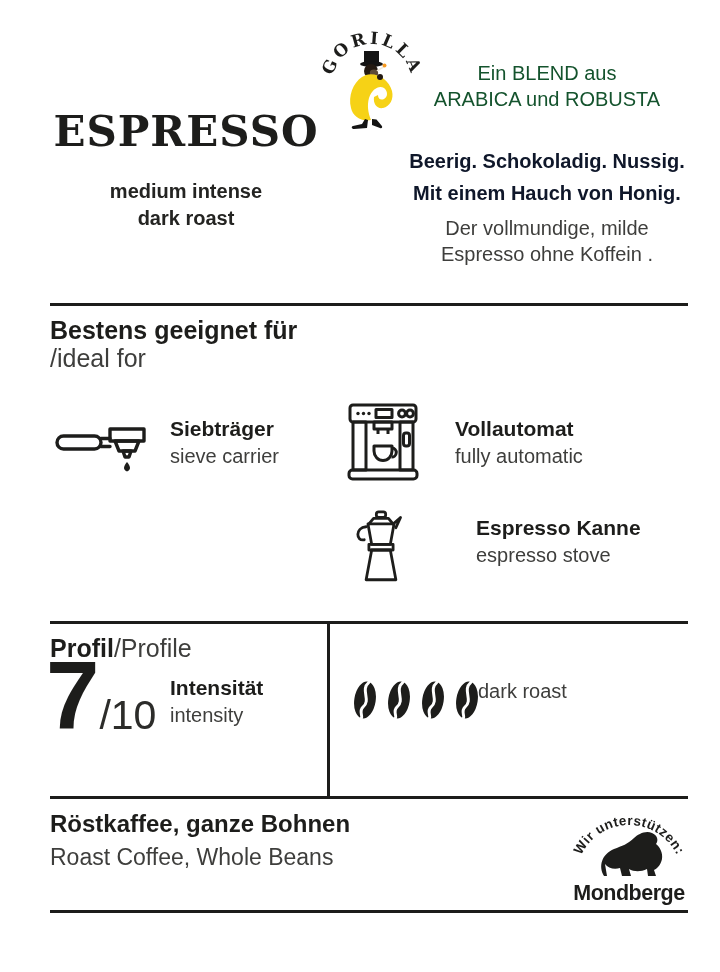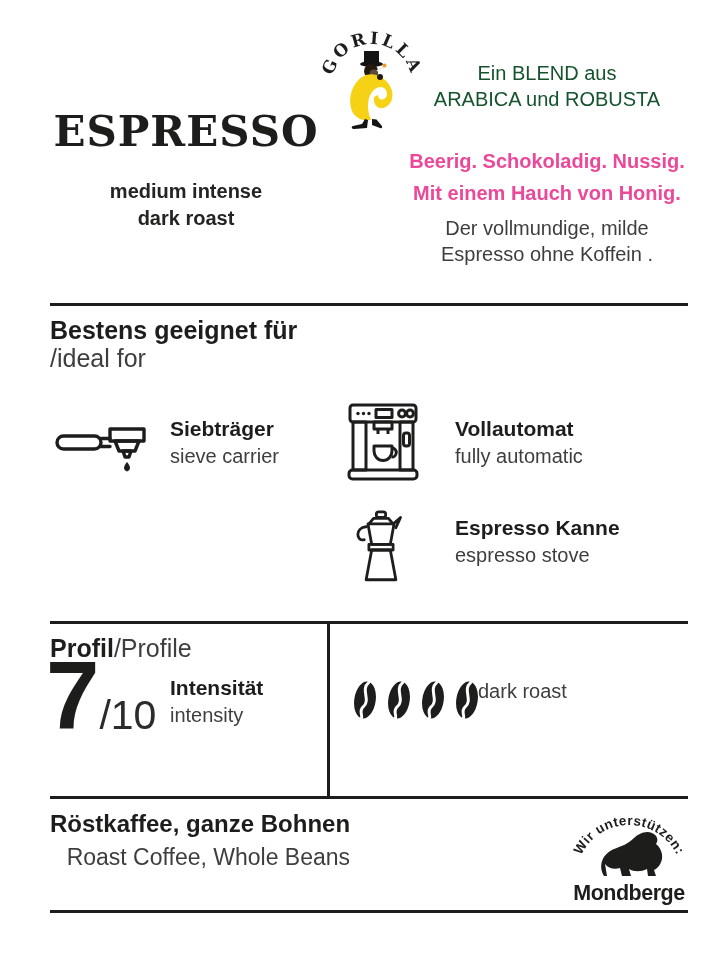--- a/index.html
+++ b/index.html
@@ -8,21 +8,21 @@
   .abs{position:absolute;}
 
   
   .titleblock{left:40px;top:110px;width:292px;text-align:center;}
   .title1{font-family:"DejaVu Serif",serif;font-weight:700;font-size:42px;line-height:1.05;letter-spacing:1px;}
   .title2{font-family:"DejaVu Serif",serif;font-weight:700;font-size:26px;letter-spacing:.5px;margin-top:3px;}
   .subtitle{margin-top:24px;font-weight:700;font-size:20px;line-height:1.35;color:#242422;}
 
   .rightblock{left:402px;top:60px;width:290px;text-align:center;}
   .blend{font-size:20px;color:#14532d;line-height:1.3;}
-  .tasting-bold{margin-top:33px;font-weight:700;font-size:20px;line-height:1.62;color:#ec4899;}
+  .tasting-bold{margin-top:33px;font-weight:700;font-size:20px;line-height:1.62;color:#0f172a;}
   .tasting-reg{font-size:20px;color:#3e3e3c;line-height:1.33;margin-top:5px;}
 
   
   .rule{position:absolute;left:50px;width:638px;height:3px;background:#1d1d1b;}
   .vrule{position:absolute;left:327px;top:621px;width:2.5px;height:176px;background:#1d1d1b;}
 
   
   .secheading{left:50px;top:316px;}
   .h-bold{font-weight:700;font-size:25px;line-height:1.12;color:#1d1d1b;}
   .h-reg{font-weight:400;font-size:25px;line-height:1.12;color:#3e3e3c;}
@@ -32,21 +32,21 @@
 
   .profilehead{left:50px;top:634px;font-size:25px;}
   .score{left:46px;top:652px;display:flex;align-items:baseline;}
   .score .big{font-weight:700;font-size:96px;line-height:.92;letter-spacing:-2px;}
   .score .scale{font-weight:400;font-size:41px;color:#2c2c2a;margin-left:2px;text-align:center;}
 
   .beansrow{left:352px;top:677px;display:flex;gap:8px;}
 
   .footerblock{left:50px;top:810px;}
   .footerblock .de{font-weight:700;font-size:24px;color:#1d1d1b;}
-  .footerblock .en{font-size:23px;color:#3e3e3c;margin-top:6px;text-align:right;}
+  .footerblock .en{font-size:23px;color:#3e3e3c;margin-top:6px;}
 
   svg{display:block;}
 </style>
 </head>
 <body>
 
 <div class="sheet">
 
   <div class="abs" style="left:316px;top:20px;">
     <svg width="112" height="118" viewBox="0 0 112 118">
@@ -152,21 +152,21 @@
         <rect x="25" y="2" width="10" height="6" rx="2.5"></rect>
         <path d="M17 15 L22 9 H38 L43 15"></path>
         <path d="M43 15 L51 8 L46 19"></path>
         <path d="M16 15 H44 L40 37 H20 Z"></path>
         <path d="M14 18 C2 19 3 34 12 32"></path>
         <rect x="17" y="37" width="26" height="6"></rect>
         <path d="M20 43 H40 L46 75 H14 Z"></path>
       </g>
     </svg>
   </div>
-  <div class="abs itemlabel" style="left:455px;top:516px;">
+  <div class="abs itemlabel" style="left:476px;top:516px;">
     <div class="de">Espresso Kanne</div>
     <div class="en">espresso stove</div>
   </div>
 
   <div class="rule" style="top:621px;"></div>
   <div class="vrule"></div>
 
   <div class="abs profilehead">
     <span class="h-bold" style="font-size:25px;">Profil</span><span class="h-reg" style="font-size:25px;">/Profile</span>
   </div>

